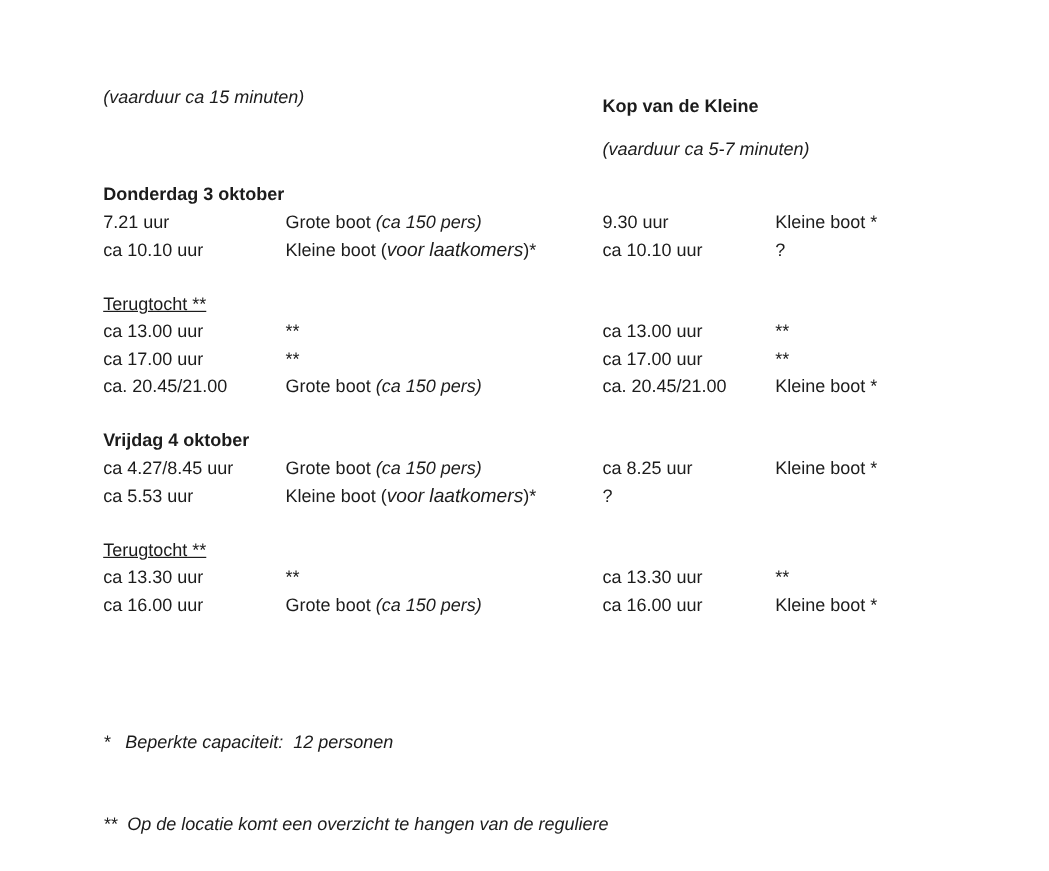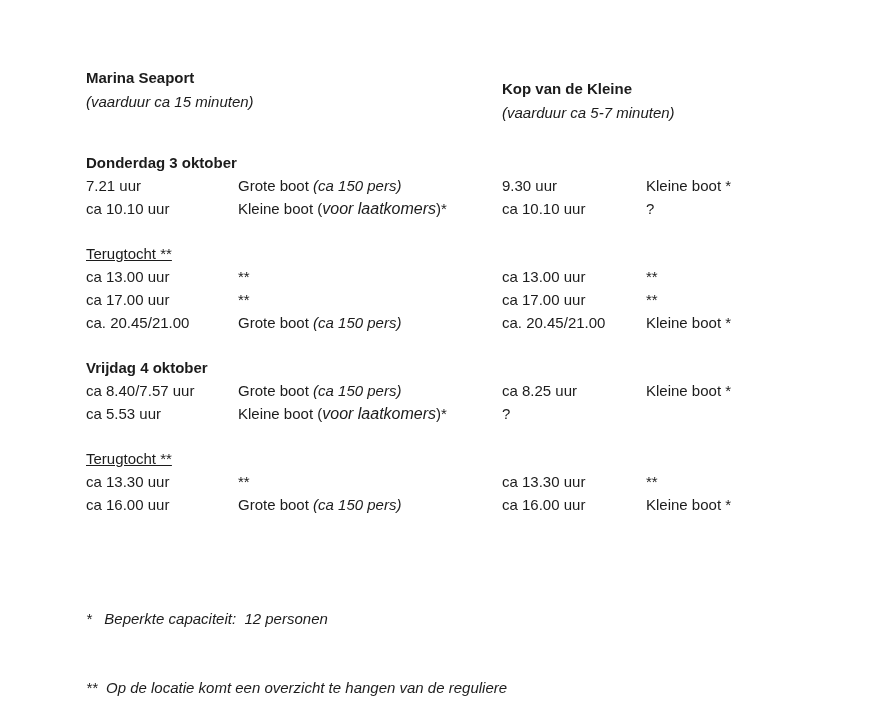--- a/index.html
+++ b/index.html
@@ -14,21 +14,21 @@
   }
   .page { position: absolute; inset: 0; background: #ffffff; }
 
   
   .header-block { position: absolute; white-space: nowrap; }
   .header-left  { left: 86px;  top: 68px; }
   .header-right { left: 502px; top: 79px; }
   .loc-name { font-weight: bold; line-height: 20px; }
   .loc-duration { font-style: italic; line-height: 20px; }
   .header-left .loc-duration { margin-top: 4px; }
-  .header-right .loc-duration { margin-top: 4px; }
+  .header-right .loc-duration { margin-top: 16px; }
 
   
   #schedule { position: absolute; left: 0; top: 151px; width: 772px; }
   .row {
     display: grid;
     grid-template-columns: 152px 264px 144px auto;
     padding-left: 86px;
     height: 23px;
     line-height: 23px;
     white-space: nowrap;
@@ -49,21 +49,20 @@
     line-height: 23px;
     white-space: pre;
   }
 </style>
 </head>
 <body>
 
 <div class="page">
 
   <div class="header-block header-left">
-    <div class="loc-name">Marina Seaport</div>
     <div class="loc-duration">(vaarduur ca 15 minuten)</div>
   </div>
 
   <div class="header-block header-right">
     <div class="loc-name">Kop van de Kleine</div>
     <div class="loc-duration">(vaarduur ca 5-7 minuten)</div>
   </div>
 
   <div id="schedule">
       <div class="row">
@@ -110,21 +109,21 @@
         <div class="cell"><span class="seg-regular">Kleine boot *</span></div>
       </div>
       <div class="spacer"></div>
       <div class="row">
         <div class="cell"><span class="seg-bold">Vrijdag 4 oktober</span></div>
         <div class="cell"></div>
         <div class="cell"></div>
         <div class="cell"></div>
       </div>
       <div class="row">
-        <div class="cell"><span class="seg-regular">ca 8.40/7.57 uur</span></div>
+        <div class="cell"><span class="seg-regular">ca 4.27/8.45 uur</span></div>
         <div class="cell"><span class="seg-regular">Grote boot </span><span class="seg-italic">(ca 150 pers)</span></div>
         <div class="cell"><span class="seg-regular">ca 8.25 uur</span></div>
         <div class="cell"><span class="seg-regular">Kleine boot *</span></div>
       </div>
       <div class="row">
         <div class="cell"><span class="seg-regular">ca 5.53 uur</span></div>
         <div class="cell"><span class="seg-regular">Kleine boot (</span><span class="seg-small-italic">voor laatkomers</span><span class="seg-regular">)*</span></div>
         <div class="cell"><span class="seg-regular">?</span></div>
       </div>
       <div class="spacer"></div>

